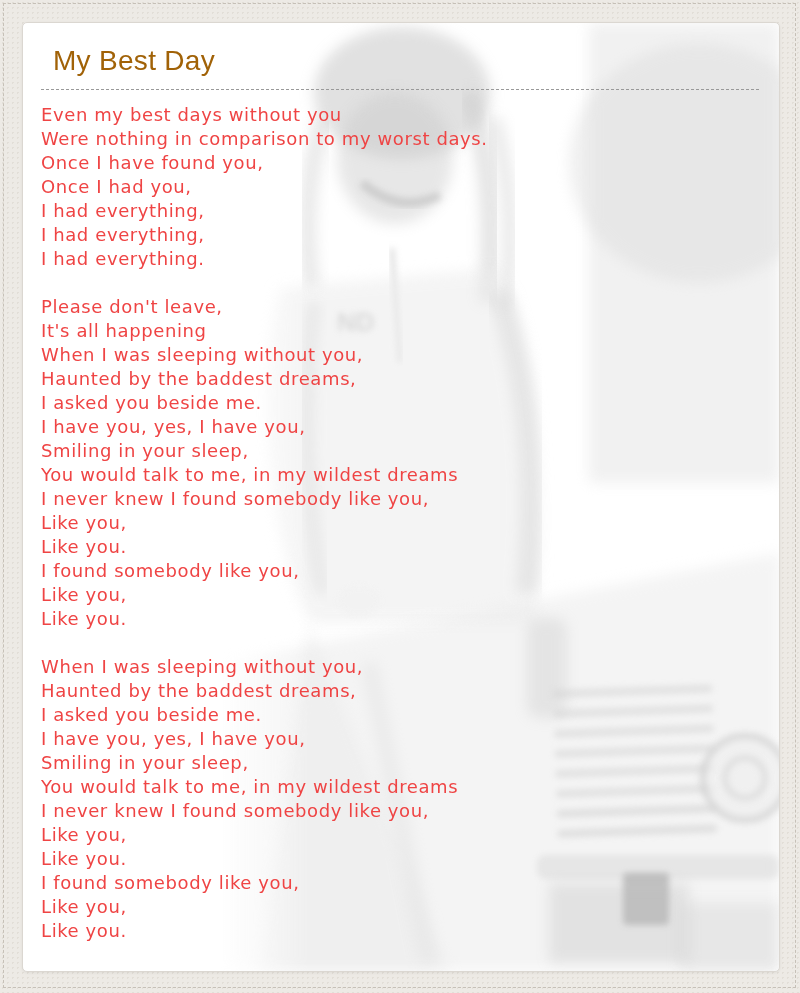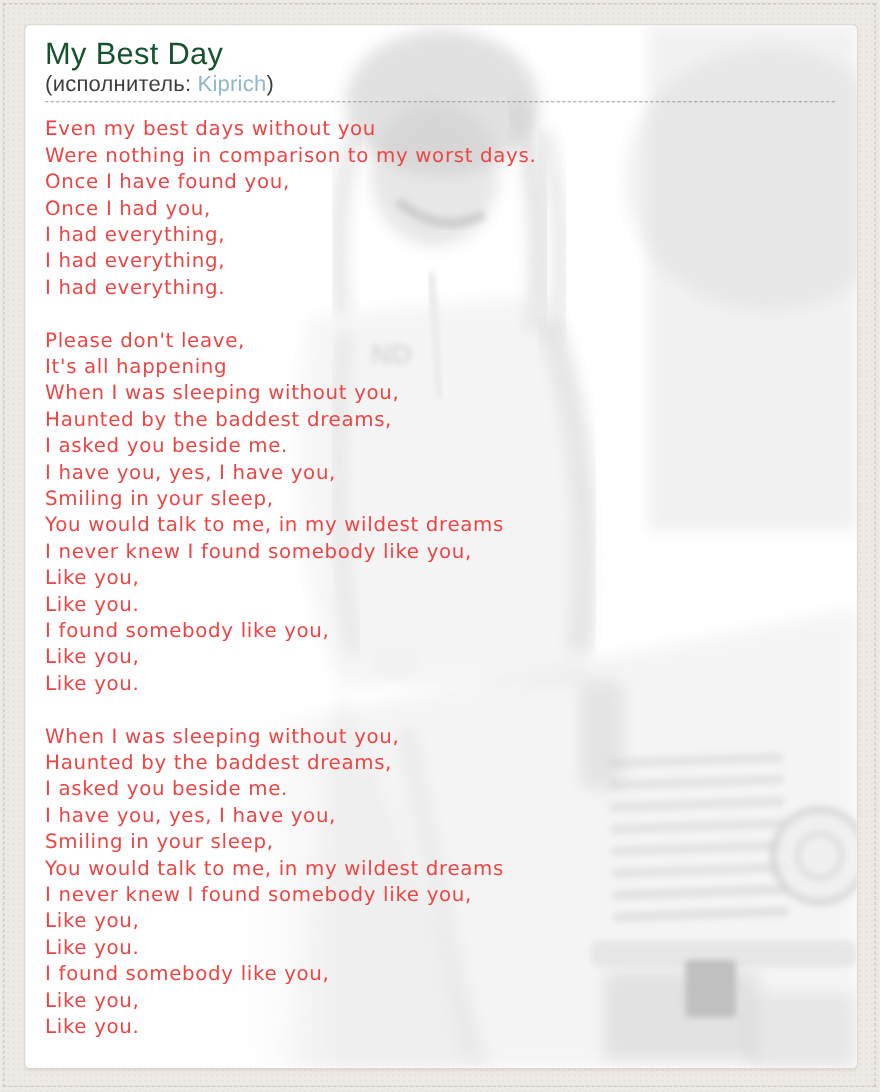--- a/index.html
+++ b/index.html
@@ -40,26 +40,26 @@
     z-index: 1;
     pointer-events: none;
   }
   .photo svg { display: block; width: 560px; height: 948px; }
   .content {
     position: relative;
     z-index: 2;
     padding: 10px 20px 0 18px;
   }
   h1.title {
-    margin: 0;
+    margin: 12px;
     font-family: "Liberation Sans", sans-serif;
     font-size: 28px;
     line-height: 32px;
     font-weight: normal;
-    color: #14532d;
+    color: #a16207;
     letter-spacing: 0.3px;
   }
   .artist-line {
     font-size: 20px;
     line-height: 24px;
     color: #3d3d3d;
     letter-spacing: 0.2px;
   }
   .artist-link {
     color: #8fb6ca;
@@ -154,21 +154,20 @@
           <rect x="404" y="850" width="46" height="52" rx="4" fill="#9a9a9a" opacity="0.55" filter="url(#soft2)"></rect>
 
           <rect x="330" y="860" width="140" height="80" fill="#b9b9b9" opacity="0.3" filter="url(#soft)"></rect>
           <rect x="460" y="880" width="100" height="68" fill="#cfcfcf" opacity="0.35" filter="url(#soft)"></rect>
         </g>
       </svg>
     </div>
 
     <div class="content">
       <h1 class="title">My Best Day</h1>
-      <div class="artist-line"><span>(исполнитель: </span><a href="#" class="artist-link">Kiprich</a><span>)</span></div>
       <div class="sep"></div>
       <div class="lyrics">
         <p class="stanza">Even my best days without you
 Were nothing in comparison to my worst days.
 Once I have found you,
 Once I had you,
 I had everything,
 I had everything,
 I had everything.</p>
         <p class="stanza">Please don't leave,

